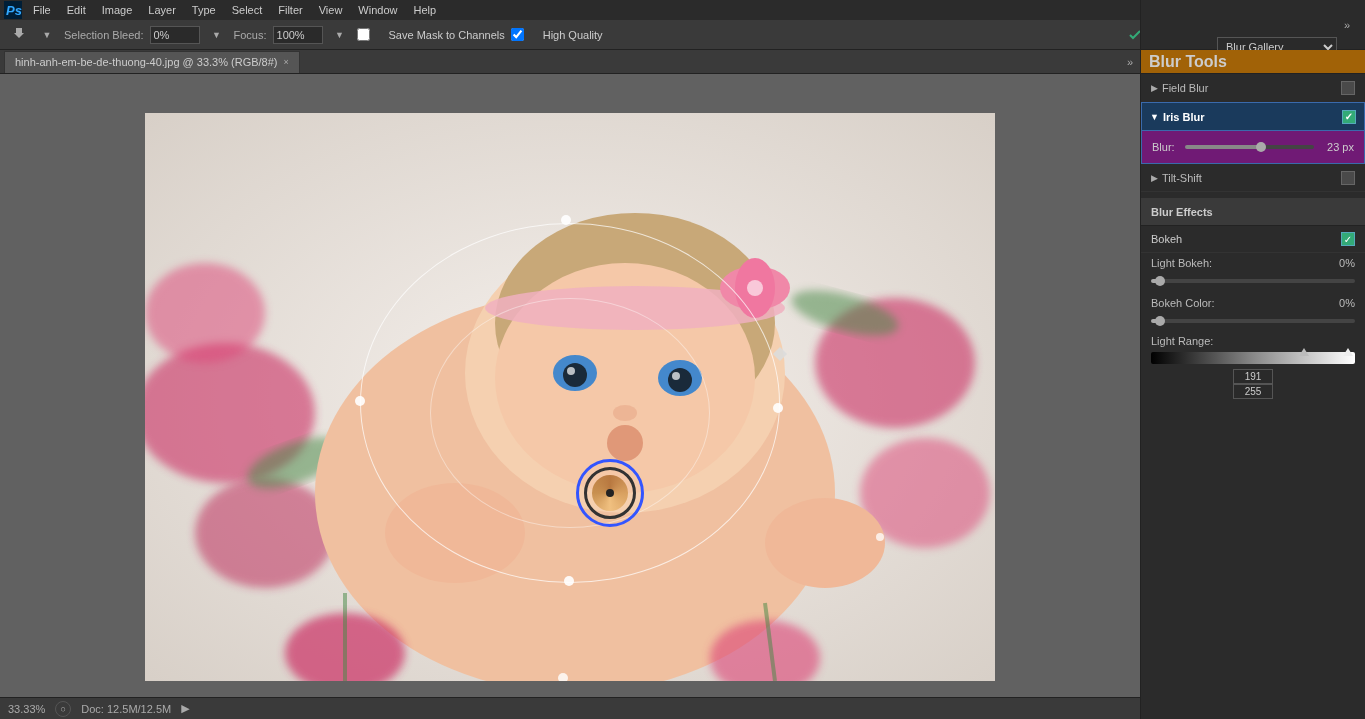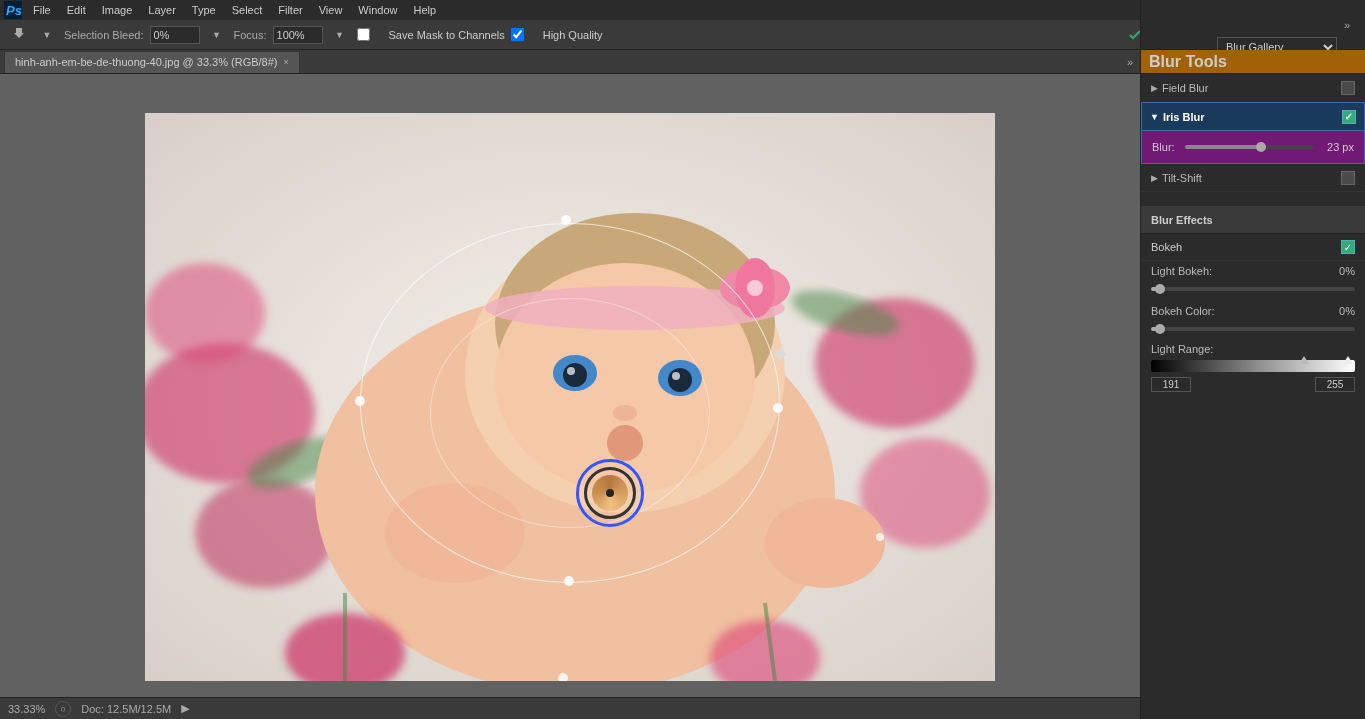--- a/index.html
+++ b/index.html
@@ -357,21 +357,21 @@
     }
     .blur-value {
       font-size: 11px;
       color: #ccc;
       width: 36px;
       text-align: right;
     }
 
     
     .effects-section {
-      margin-top: 10px;
+      margin-top: 2px;
     }
     .effects-header {
       height: 28px;
       background: #3a3a3a;
       display: flex;
       align-items: center;
       padding: 0 10px;
       font-size: 11px;
       color: #ccc;
       font-weight: bold;
@@ -425,20 +425,21 @@
       height: 12px;
       background: linear-gradient(to right, #000 0%, #888 50%, #fff 100%);
       border-radius: 2px;
       position: relative;
       margin-bottom: 5px;
     }
     .light-range-handles {
       display: flex;
       align-items: center;
       justify-content: space-between;
+      flex-direction: column;
     }
     .light-range-left-val {
       font-size: 10px;
       color: #ccc;
       background: #2a2a2a;
       border: 1px solid #555;
       padding: 1px 4px;
       width: 40px;
       text-align: center;
     }

